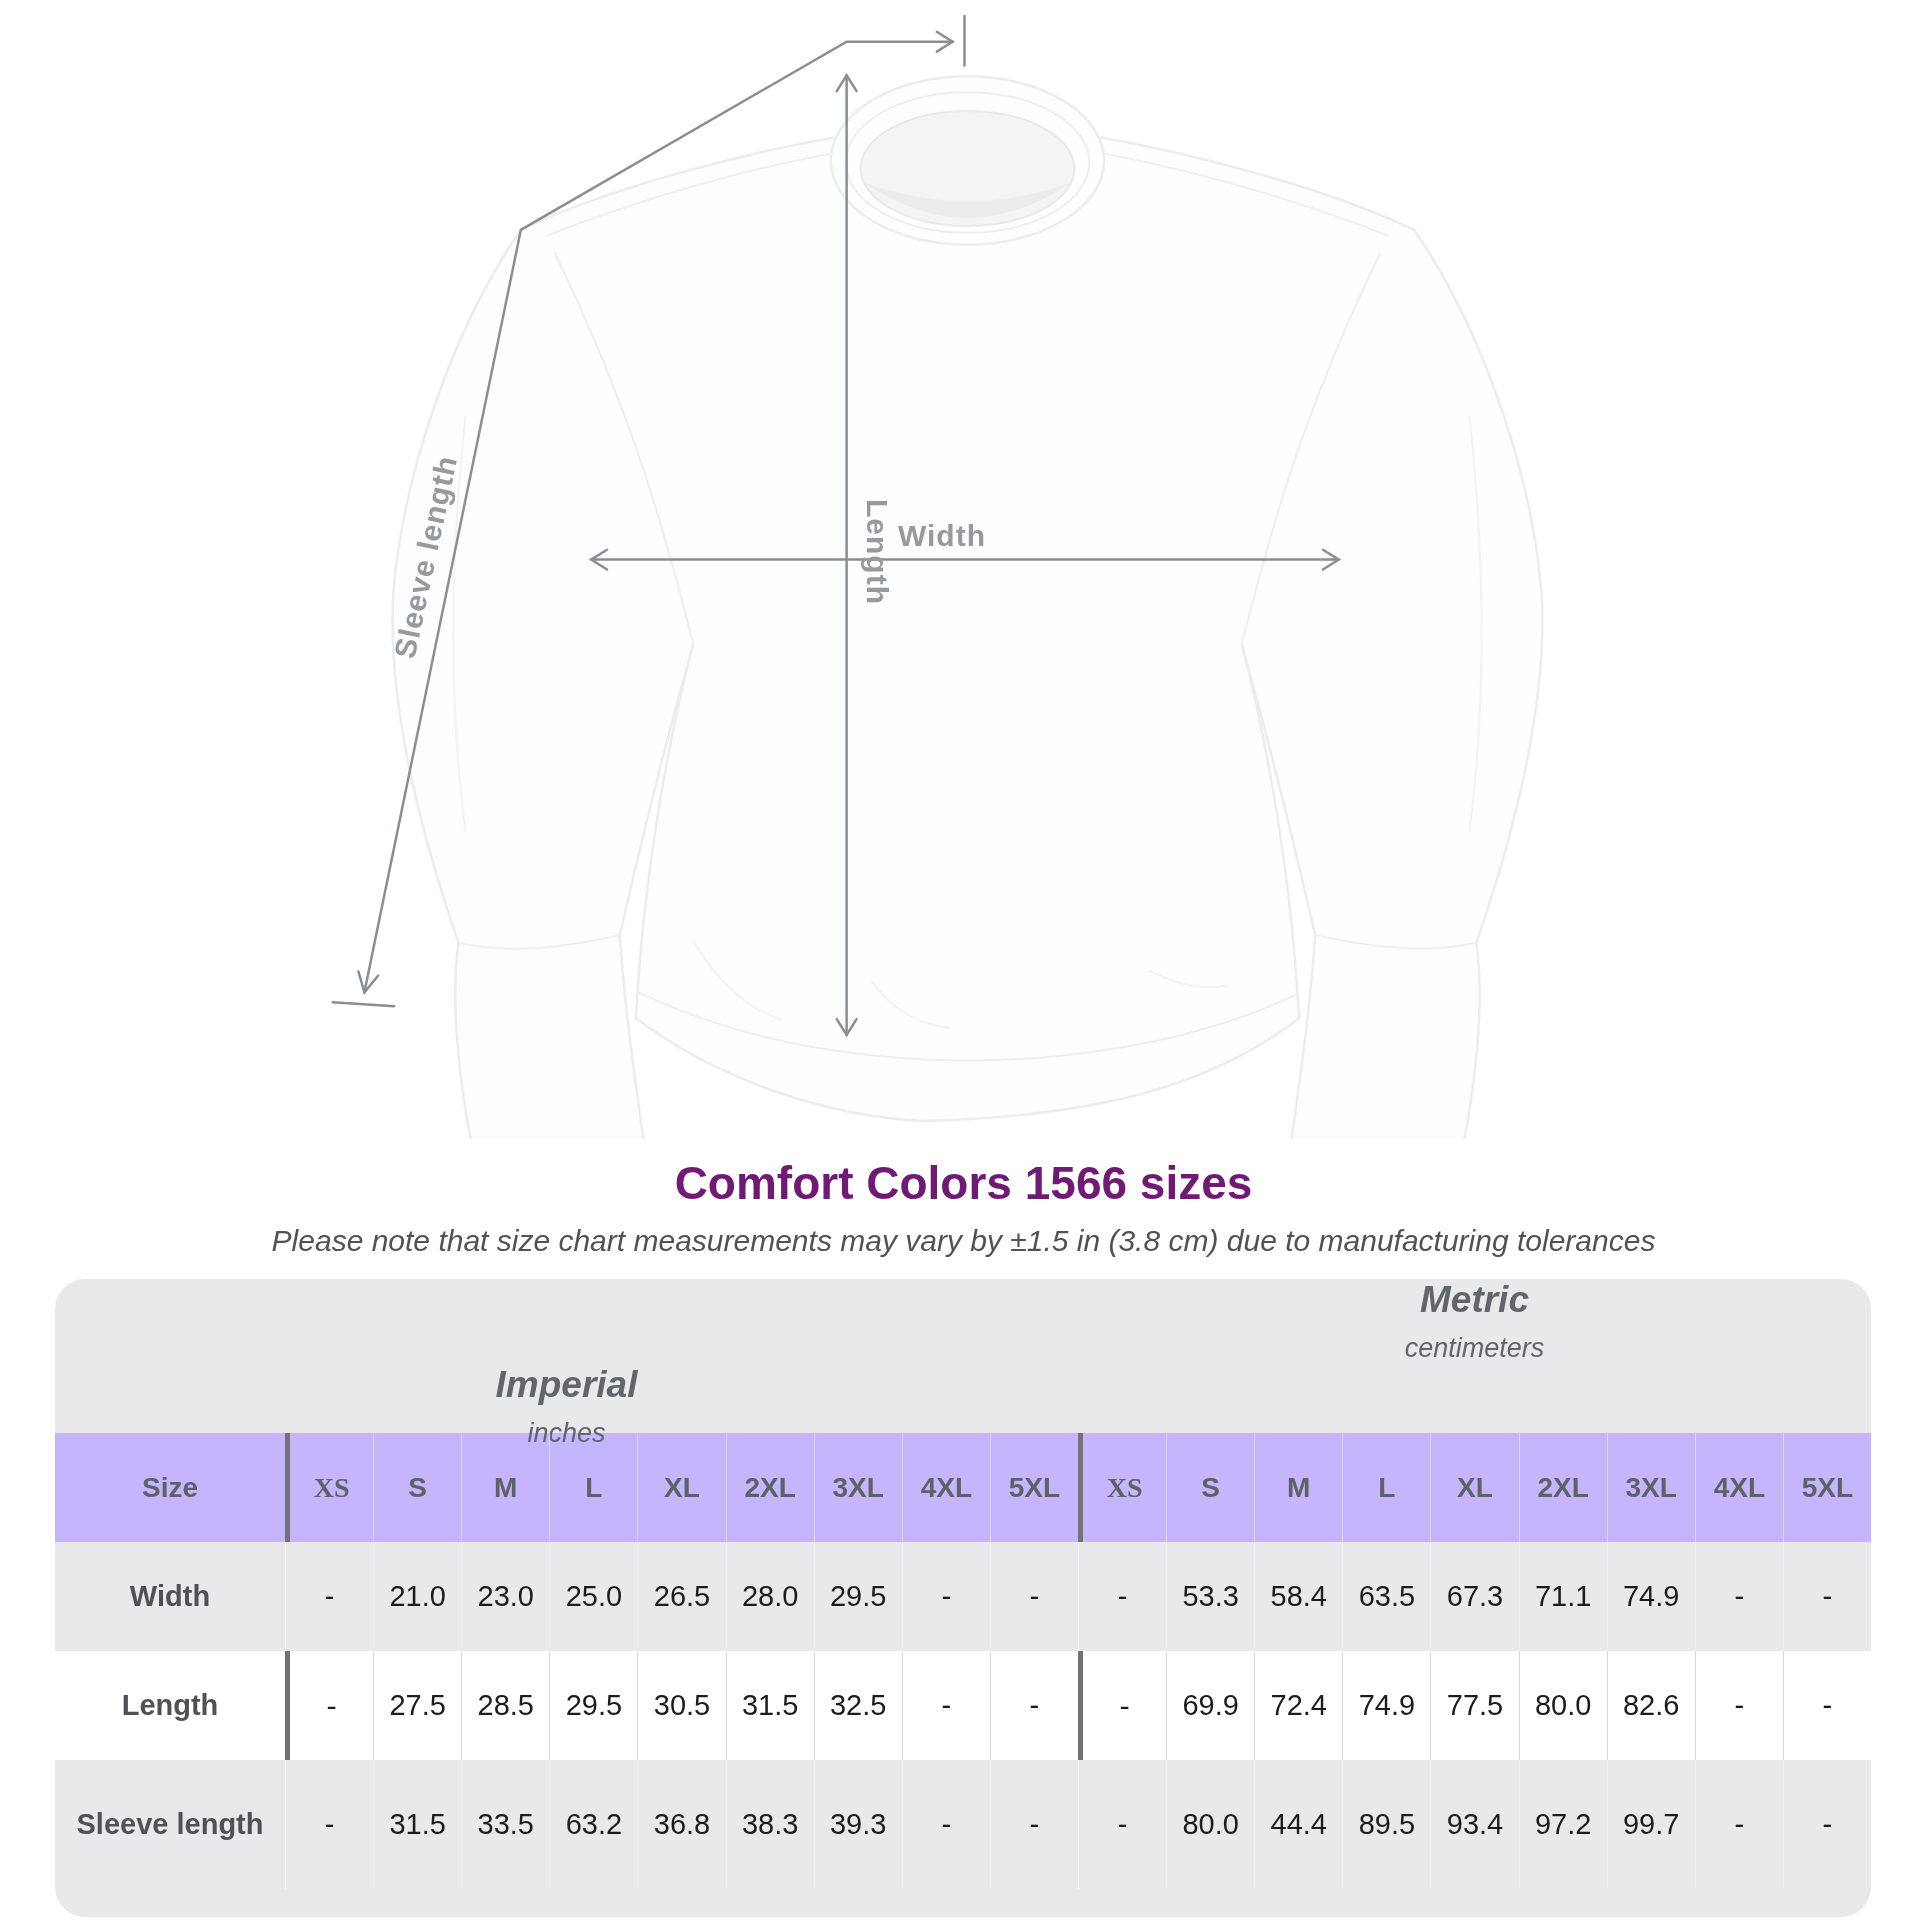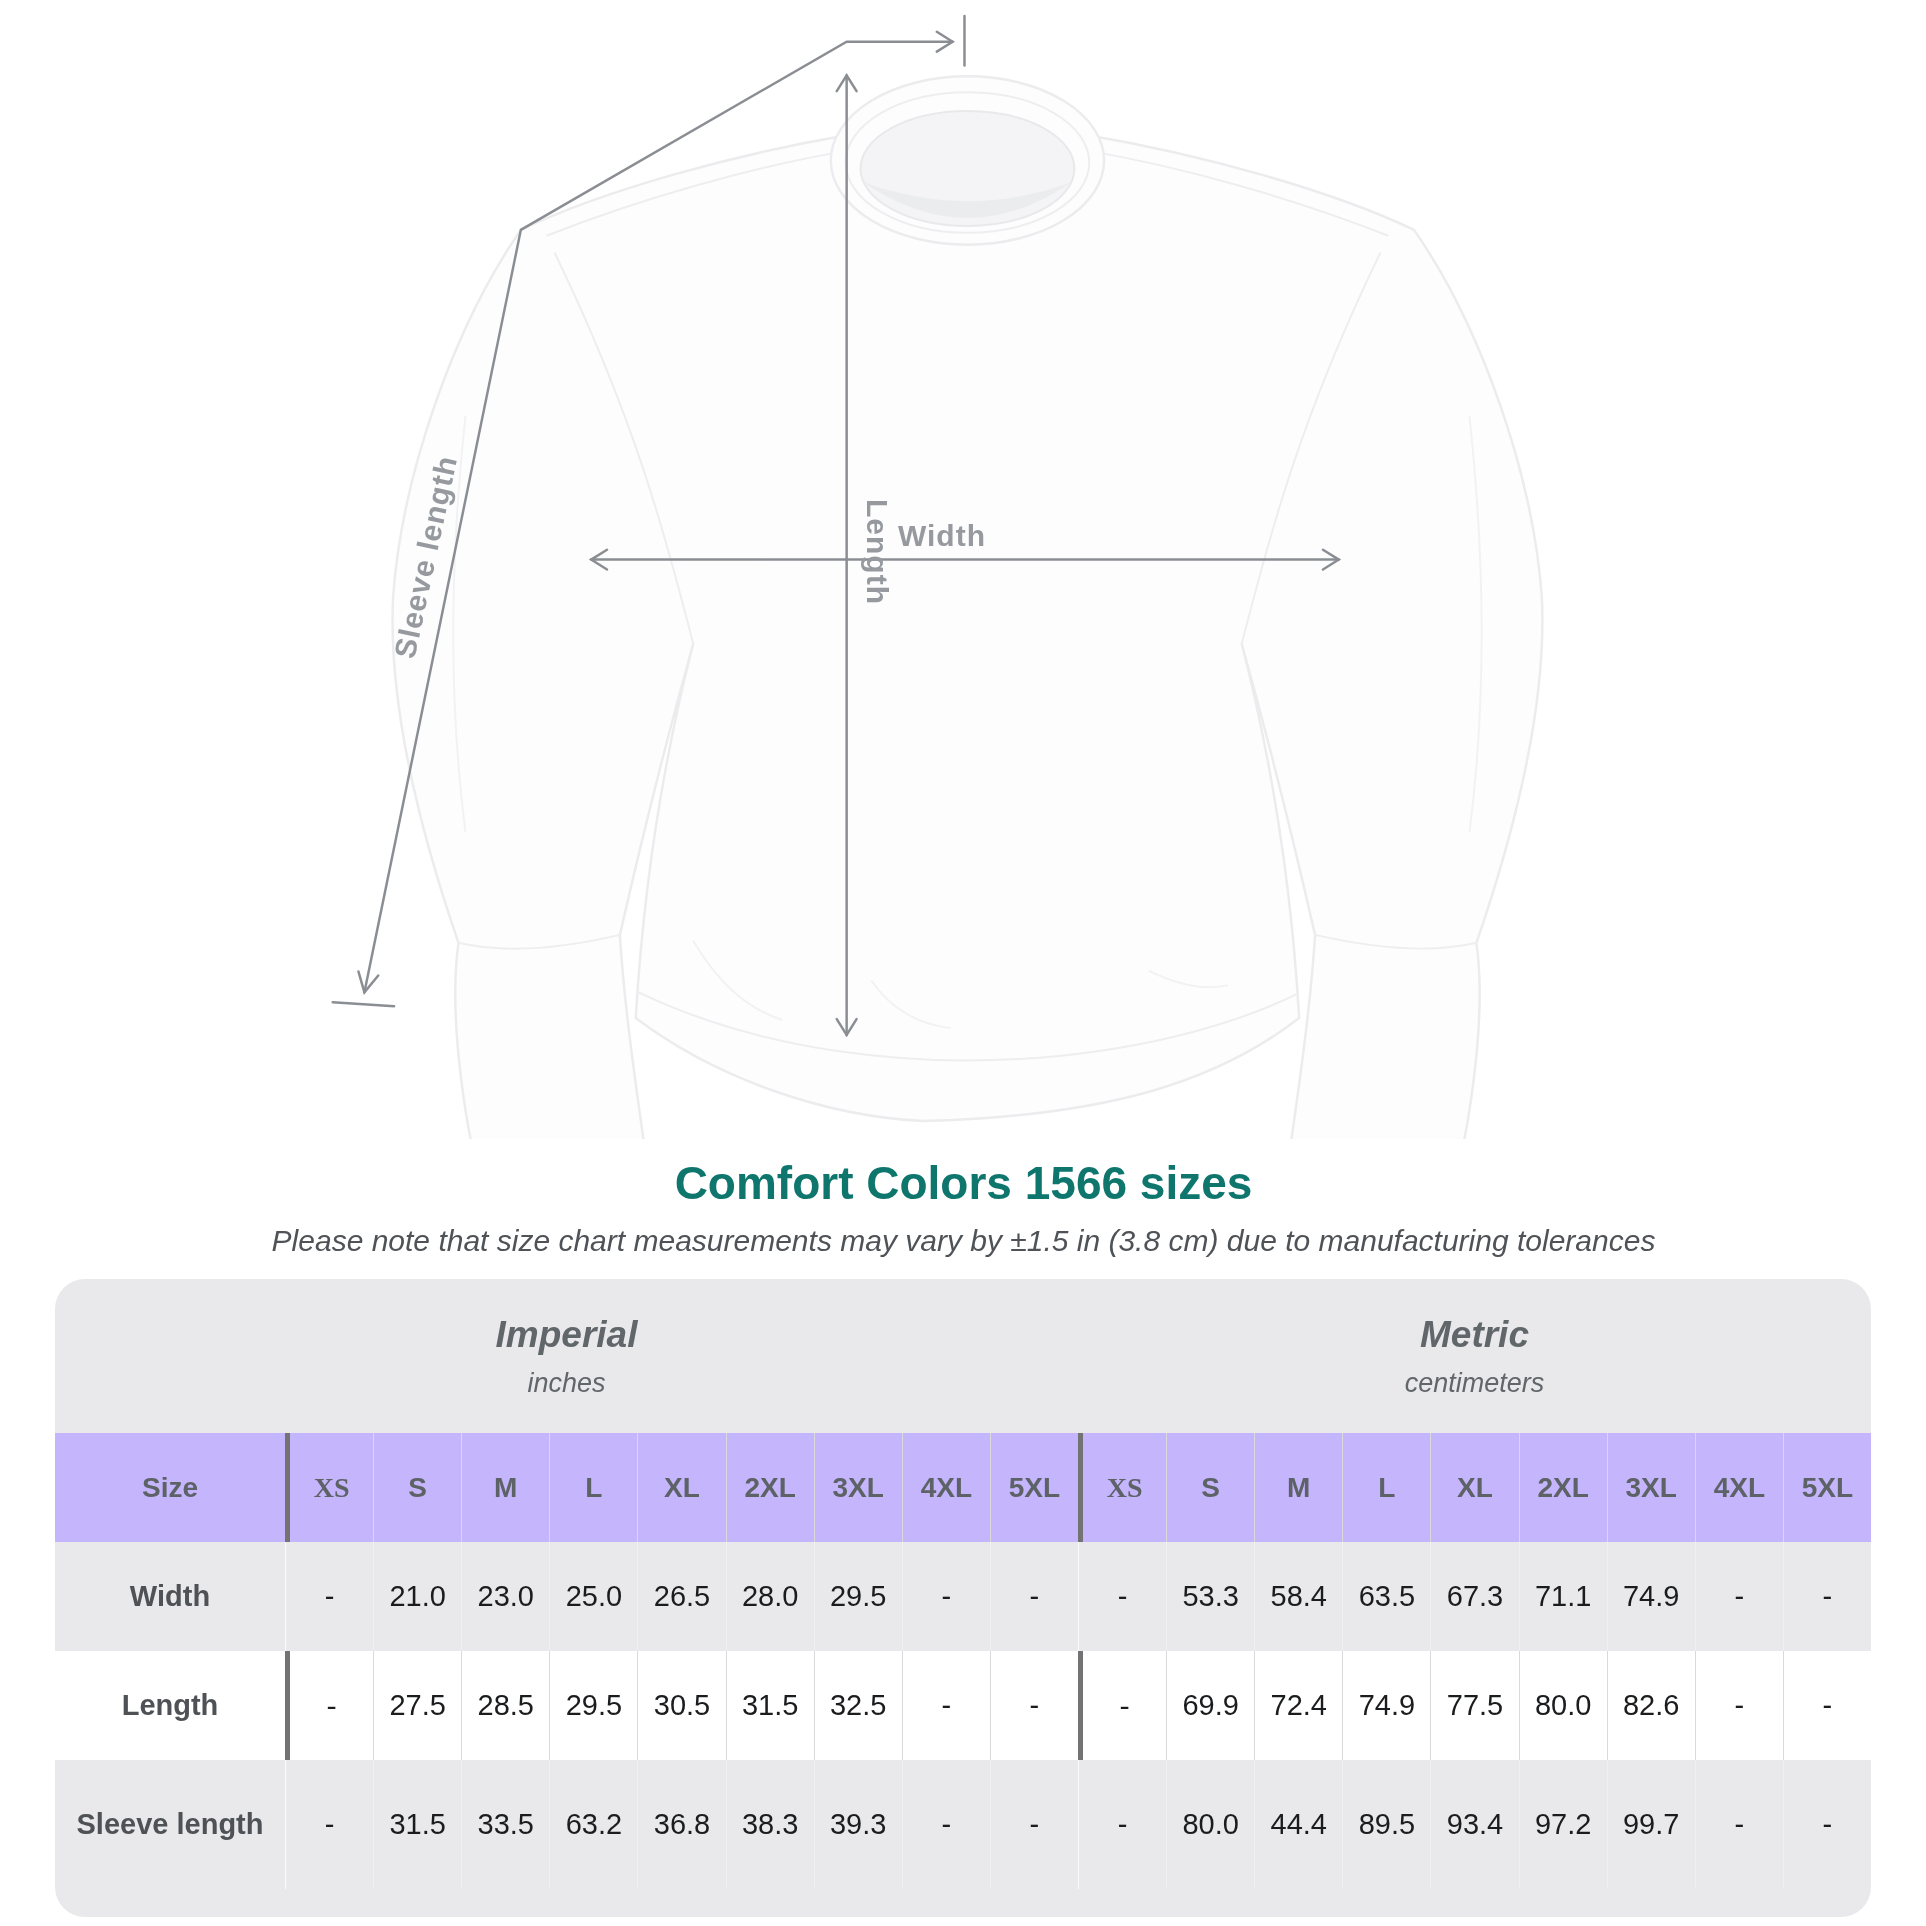--- a/index.html
+++ b/index.html
@@ -14,21 +14,21 @@
   .axis-label {
     position:absolute; font-weight:700; font-size:30px; color:#969a9f;
     letter-spacing:1px; white-space:nowrap;
   }
   .length-label  { left:877px; top:552px; transform:translate(-50%,-50%) rotate(90deg); }
   .width-label   { left:942px; top:536px; transform:translate(-50%,-50%); }
   .sleeve-label  { left:426px; top:557px; transform:translate(-50%,-50%) rotate(-78deg); }
   
   .page-title {
     position:absolute; left:0; top:1156px; width:100%; margin:0;
-    text-align:center; font-size:46px; font-weight:700; color:#0f766e;
+    text-align:center; font-size:46px; font-weight:700; color:#701a75;
   }
   .tolerance-note {
     position:absolute; left:0; top:1224px; width:100%; margin:0;
     text-align:center; font-style:italic; font-size:30px; color:#4f5357;
   }
   
   .size-table {
     position:absolute; left:55px; top:1279px; width:1816px; height:638px;
     background:#e9e9eb; border-radius:30px; overflow:hidden;
   }
@@ -138,27 +138,27 @@
     <div class="axis-label length-label">Length</div>
     <div class="axis-label width-label">Width</div>
     <div class="axis-label sleeve-label">Sleeve length</div>
   </div>
 
   <h1 class="page-title">Comfort Colors 1566 sizes</h1>
   <p class="tolerance-note">Please note that size chart measurements may vary by ±1.5 in (3.8 cm) due to manufacturing tolerances</p>
 
   <div class="size-table">
     <div class="row group-row">
+      <div class="gcell" style="grid-column:11 / span 9">
+        <span class="g-label">Metric</span>
+        <span class="g-unit">centimeters</span>
+      </div>
       <div class="gcell" style="grid-column:1 / span 10">
         <span class="g-label">Imperial</span>
         <span class="g-unit">inches</span>
-      </div>
-      <div class="gcell" style="grid-column:11 / span 9">
-        <span class="g-label">Metric</span>
-        <span class="g-unit">centimeters</span>
       </div>
     </div>
     <div id="table-body">
         <div class="row header-row">
           <div class="cell label-cell">Size</div>
           <div class="cell  c-strong">XS</div>
           <div class="cell  c-sep">S</div>
           <div class="cell  c-sep">M</div>
           <div class="cell  c-sep">L</div>
           <div class="cell  c-sep">XL</div>

